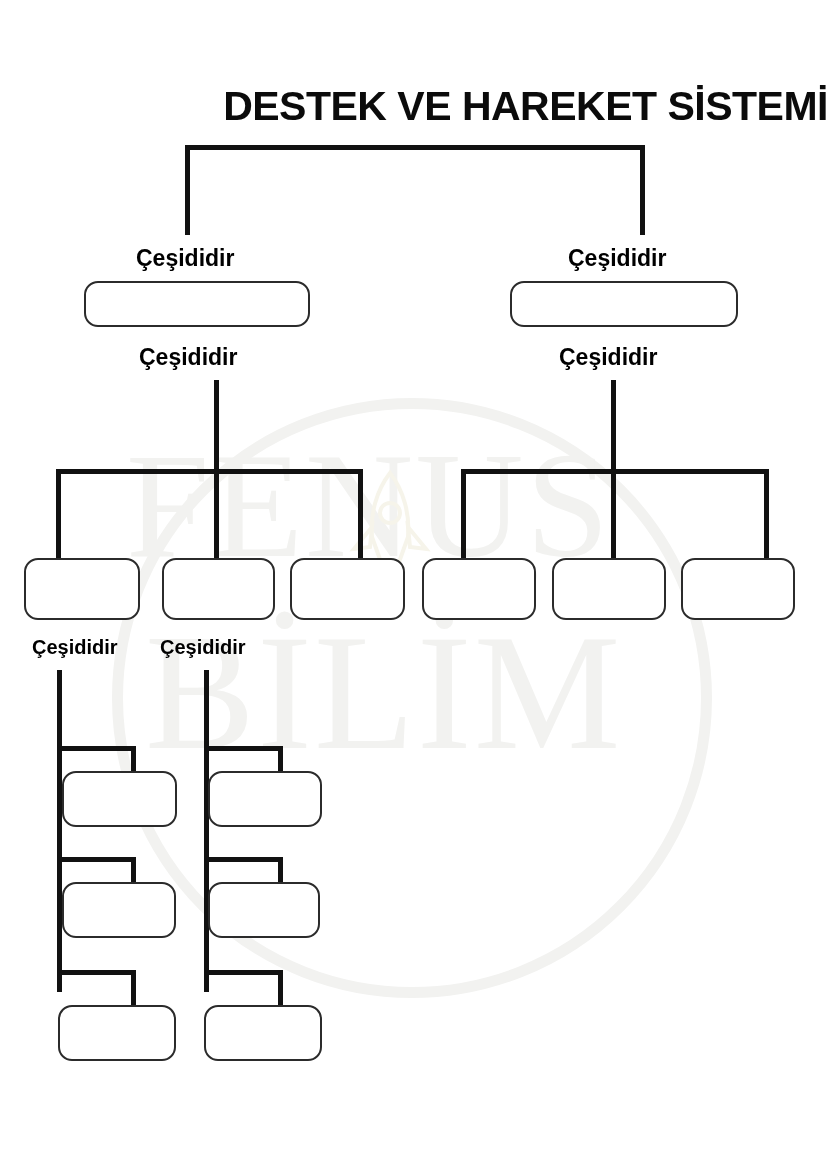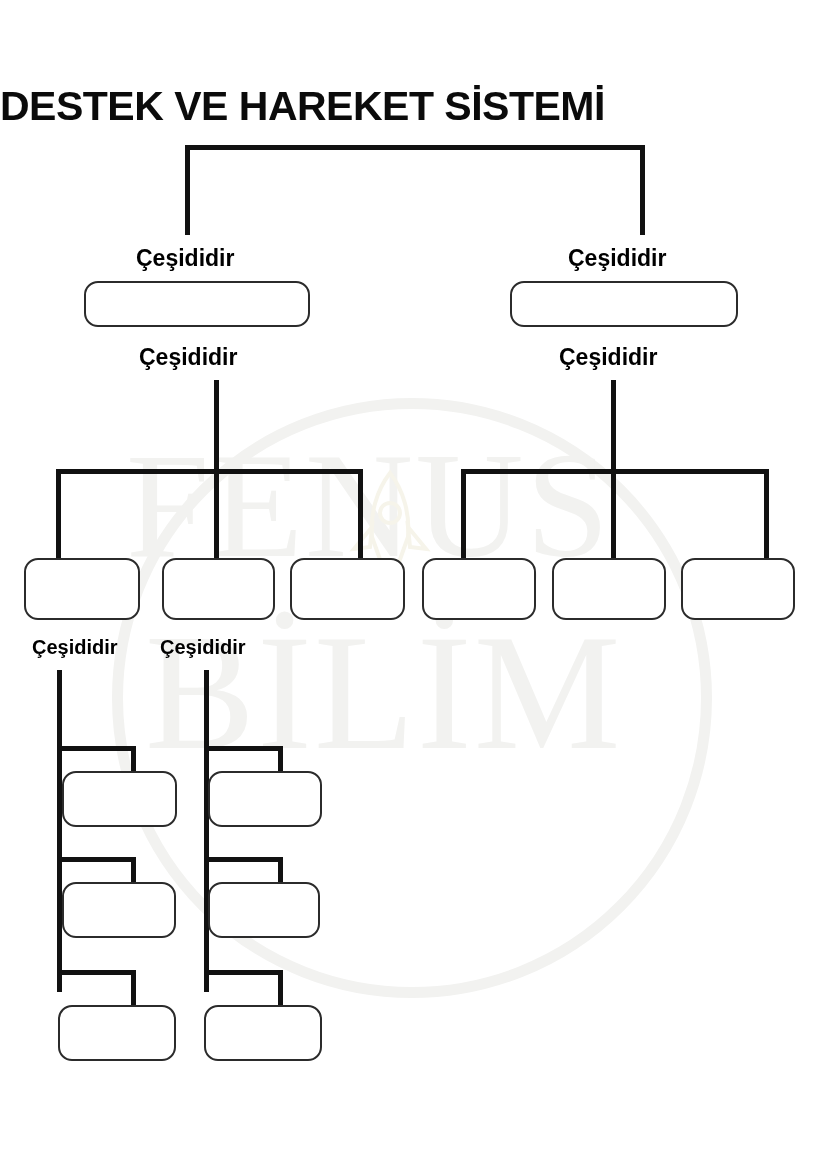--- a/index.html
+++ b/index.html
@@ -77,21 +77,21 @@
     width: 44px;
     height: 62px;
   }
 
   
   #title {
     position: absolute;
     left: 0;
     top: 83px;
     width: 828px;
-    text-align: left;
+    text-align: right;
     font-size: 41px;
     font-weight: bold;
     letter-spacing: -0.5px;
     color: #0b0b0b;
     z-index: 3;
     font-family: "Liberation Sans", sans-serif;
   }
 
   
   .line-v {

